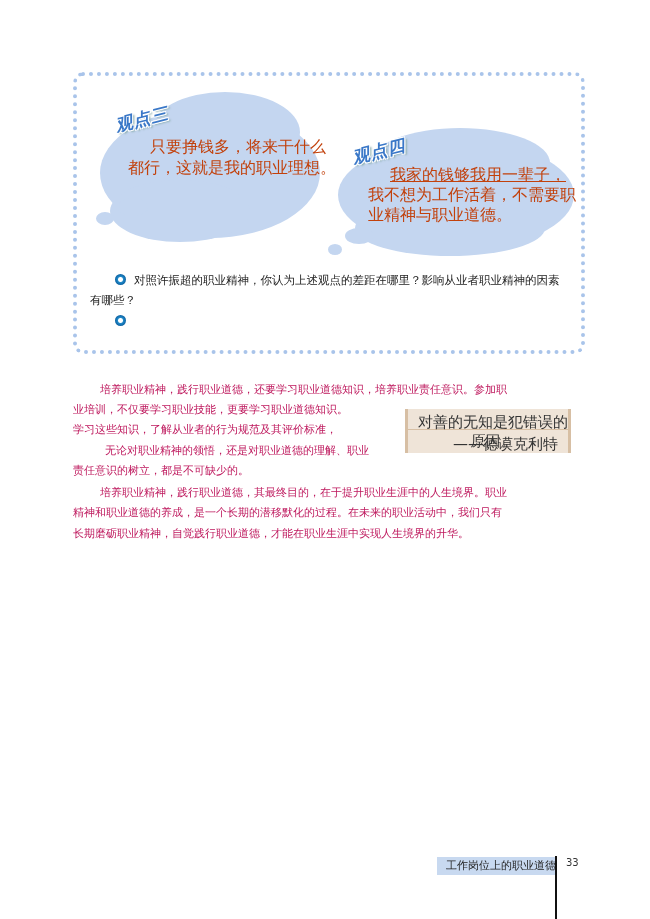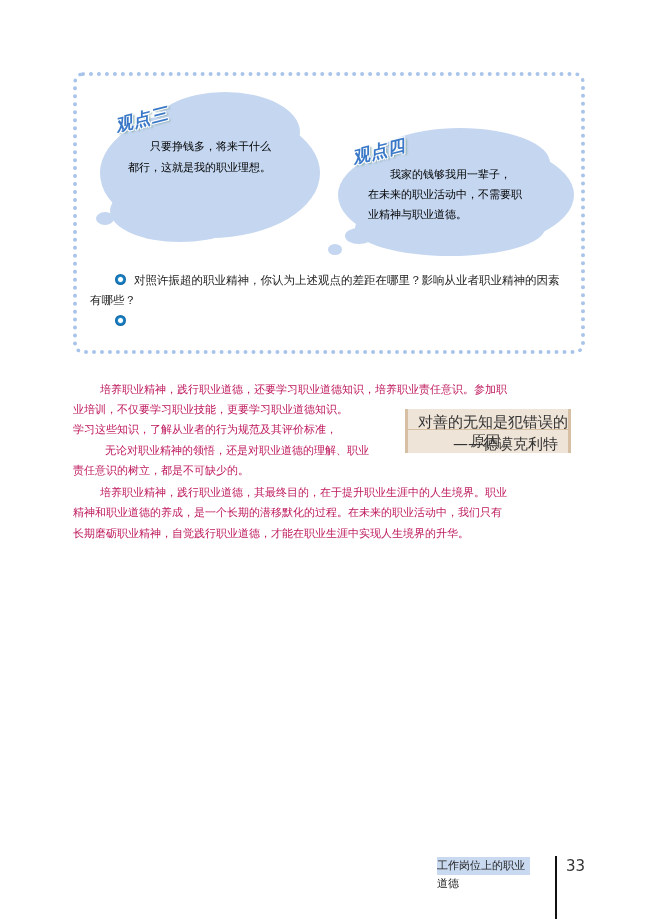--- a/index.html
+++ b/index.html
@@ -9,40 +9,40 @@
   
   .frame { position: absolute; left: 73px; top: 72px; width: 512px; height: 282px;
            border: 4px dotted #a9c4ea; border-radius: 10px; box-sizing: border-box; }
   .cloud-part { position: absolute; background: #c4d6f0; border-radius: 50%; }
 
   .cloud-label { position: absolute; font-weight: bold; font-style: italic;
                  color: #3a78c8; font-size: 17px; transform: rotate(-14deg);
                  text-shadow: 1px 1px 0 #fff, -1px -1px 0 #fff, 1px -1px 0 #fff, -1px 1px 0 #fff, 2px 2px 2px #8aa;
                  letter-spacing: 1px; }
 
-  .cloud-text { position: absolute; font-size: 11px; line-height: 21px; color: #000000;
+  .cloud-text { position: absolute; font-size: 16px; line-height: 21px; color: #c2410c;
                 font-family: "DejaVu Serif", "Liberation Serif", serif; }
 
   .question { position: absolute; font-size: 11.5px; line-height: 20px; color: #222;
               font-family: "DejaVu Serif", "Liberation Serif", serif; }
   .bullet { display: inline-block; width: 11px; height: 11px; border-radius: 50%;
             background: radial-gradient(circle at 50% 50%, #ffffff 0 2px, #1e88c8 3px, #0a5a9a 6px);
             vertical-align: -1px; margin-right: 8px; }
 
   .body-text { position: absolute; font-size: 11px; line-height: 20.5px; color: #be185d; }
 
   .quote-box { position: absolute; left: 405px; top: 409px; width: 160px; height: 44px;
                background: #efe4d8; border-left: 3px solid #d7bfa4; border-right: 3px solid #d7bfa4; }
   .quote-line { position: absolute; left: 0; right: 0; height: 1px; background: #d7bfa4; }
   .quote-text { position: absolute; font-size: 15px; color: #333; text-align: center; }
 
-  .footer-label { position: absolute; left: 437px; top: 857px; width: 93px; height: 18px;
-                  background: #c8d9f0; font-size: 11px; line-height: 18px; text-align: left; color: #222; }
+  .footer-label { position: absolute; left: 437px; top: 857px; width: 119px; height: 18px;
+                  background: #c8d9f0; font-size: 11px; line-height: 18px; text-align: right; color: #222; }
   .footer-rule { position: absolute; left: 555px; top: 856px; width: 2px; height: 63px; background: #111; }
-  .page-num { position: absolute; left: 566px; top: 857px; font-size: 15px; color: #333; }
+  .page-num { position: absolute; left: 566px; top: 857px; font-size: 10px; color: #333; }
 </style>
 </head>
 <body>
 
 <div class="frame"></div>
 
 <div>
   <div class="cloud-part" style="left:100px; top:108px; width:220px; height:130px;"></div>
   <div class="cloud-part" style="left:150px; top:92px; width:150px; height:80px;"></div>
   <div class="cloud-part" style="left:110px; top:180px; width:140px; height:62px;"></div>
@@ -54,22 +54,22 @@
 <div class="cloud-text" style="left:128px; top:157px;">都行，这就是我的职业理想。</div>
 
 <div>
   <div class="cloud-part" style="left:338px; top:140px; width:236px; height:110px;"></div>
   <div class="cloud-part" style="left:370px; top:128px; width:180px; height:70px;"></div>
   <div class="cloud-part" style="left:355px; top:200px; width:190px; height:56px;"></div>
   <div class="cloud-part" style="left:345px; top:228px; width:28px; height:16px;"></div>
   <div class="cloud-part" style="left:328px; top:244px; width:14px; height:11px;"></div>
 </div>
 <div class="cloud-label" style="left:352px; top:140px;">观点四</div>
-<div class="cloud-text" style="left:390px; top:164px;">我家的钱够我用一辈子，</div>
-<div class="cloud-text" style="left:368px; top:184px;">在未来的职业活动中，不需要职</div>
+<div class="cloud-text" style="left:390px; top:164px;text-decoration:underline;">我家的钱够我用一辈子，</div>
+<div class="cloud-text" style="left:368px; top:184px;">我不想为工作活着，不需要职</div>
 <div class="cloud-text" style="left:368px; top:204px;">业精神与职业道德。</div>
 
 <div class="question" style="left:115px; top:270px;">
   <span class="bullet"></span><span>对照许振超的职业精神，你认为上述观点的差距在哪里？影响从业者职业精神的因素</span>
 </div>
 <div class="question" style="left:90px; top:290px;">有哪些？</div>
 <div class="question" style="left:115px; top:311px;">
   <span class="bullet"></span>
 </div>
 

